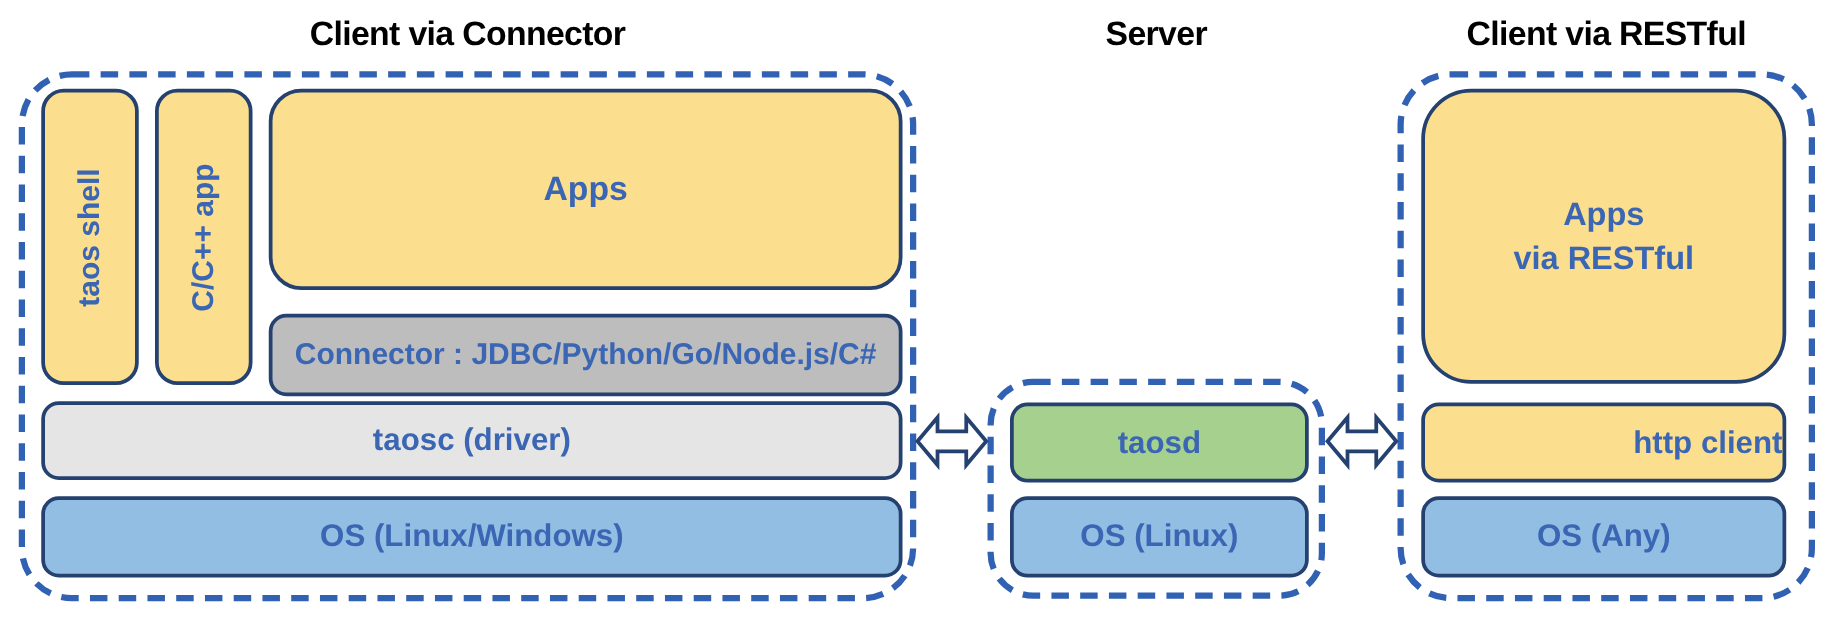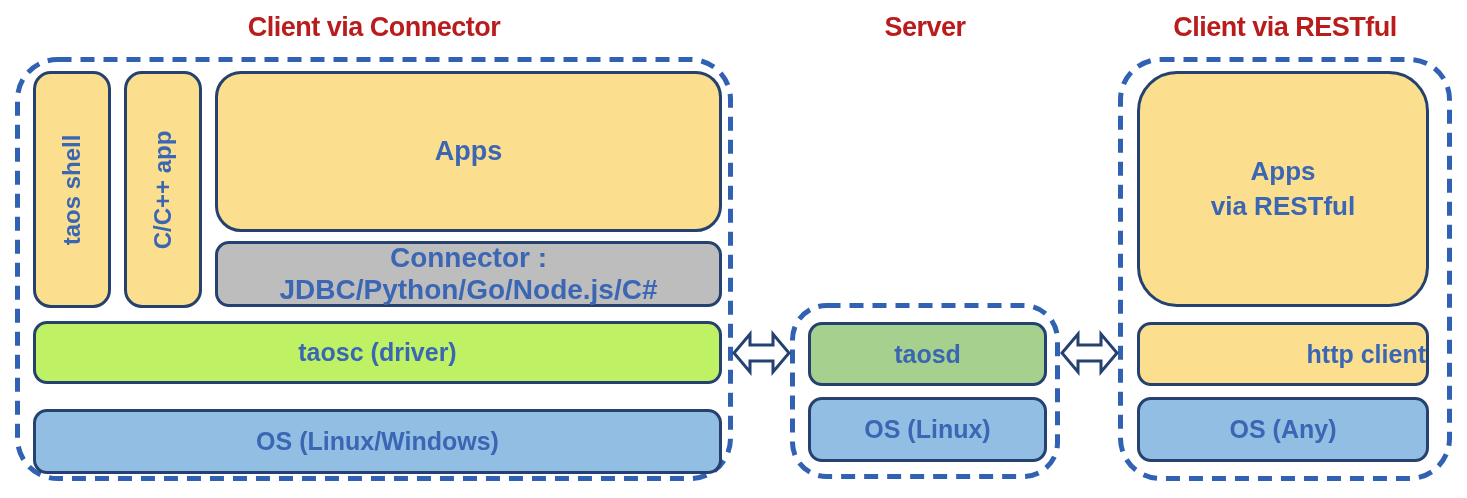--- a/index.html
+++ b/index.html
@@ -20,51 +20,51 @@
     left: 0; top: 0;
     width: 1467px;
     height: 498px;
   }
   .group-title {
     position: absolute;
     top: 12px;
     text-align: center;
     font-size: 27px;
     font-weight: bold;
-    color: #b91c1c;
+    color: #000000;
     letter-spacing: -0.5px;
   }
   .title-left   { left: 15px;   width: 718px; }
   .title-server { left: 790px;  width: 270px; }
   .title-right  { left: 1118px; width: 334px; }
 
   .box {
     position: absolute;
     box-sizing: border-box;
     border: 3px solid #24416F;
     display: flex;
     align-items: center;
     justify-content: center;
     font-weight: bold;
     color: #3A66B4;
     font-size: 25px;
     text-align: center;
   }
   .fill-yellow { background: #FBDF8E; }
   .fill-gray   { background: #BDBDBE; }
-  .fill-orange { background: #bef264; justify-content: center; }
+  .fill-orange { background: #e5e5e5; justify-content: center; }
   .fill-blue   { background: #92BEE3; }
   .fill-green  { background: #A5D08E; }
 
   .box-taos-shell { left: 33px;  top: 71px;  width: 78px;  height: 237px; border-radius: 18px; }
   .box-cpp-app    { left: 124px; top: 71px;  width: 78px;  height: 237px; border-radius: 18px; }
   .box-apps       { left: 215px; top: 71px;  width: 507px; height: 161px; border-radius: 26px; font-size: 27px; }
-  .box-connector  { left: 215px; top: 241px; width: 507px; height: 66px;  border-radius: 14px; font-size: 28px; }
+  .box-connector  { left: 215px; top: 251px; width: 507px; height: 66px;  border-radius: 14px; font-size: 24px; }
   .box-taosc      { left: 33px;  top: 321px; width: 689px; height: 63px;  border-radius: 14px; }
-  .box-os-left    { left: 33px;  top: 397px; width: 689px; height: 65px;  border-radius: 14px; margin-top: 12px; }
+  .box-os-left    { left: 33px;  top: 397px; width: 689px; height: 65px;  border-radius: 14px; }
   .box-taosd      { left: 808px; top: 322px; width: 239px; height: 64px;  border-radius: 14px; }
   .box-os-server  { left: 808px; top: 397px; width: 239px; height: 65px;  border-radius: 14px; }
   .box-apps-rest  { left: 1137px; top: 71px;  width: 292px; height: 236px; border-radius: 40px; font-size: 26px; line-height: 1.35; }
   .box-http       { left: 1137px; top: 322px; width: 292px; height: 64px;  border-radius: 14px; justify-content: flex-end; }
   .box-os-any     { left: 1137px; top: 397px; width: 292px; height: 65px;  border-radius: 14px; }
 
   .vertical-label {
     transform: rotate(-90deg);
     white-space: nowrap;
     font-size: 24px;

